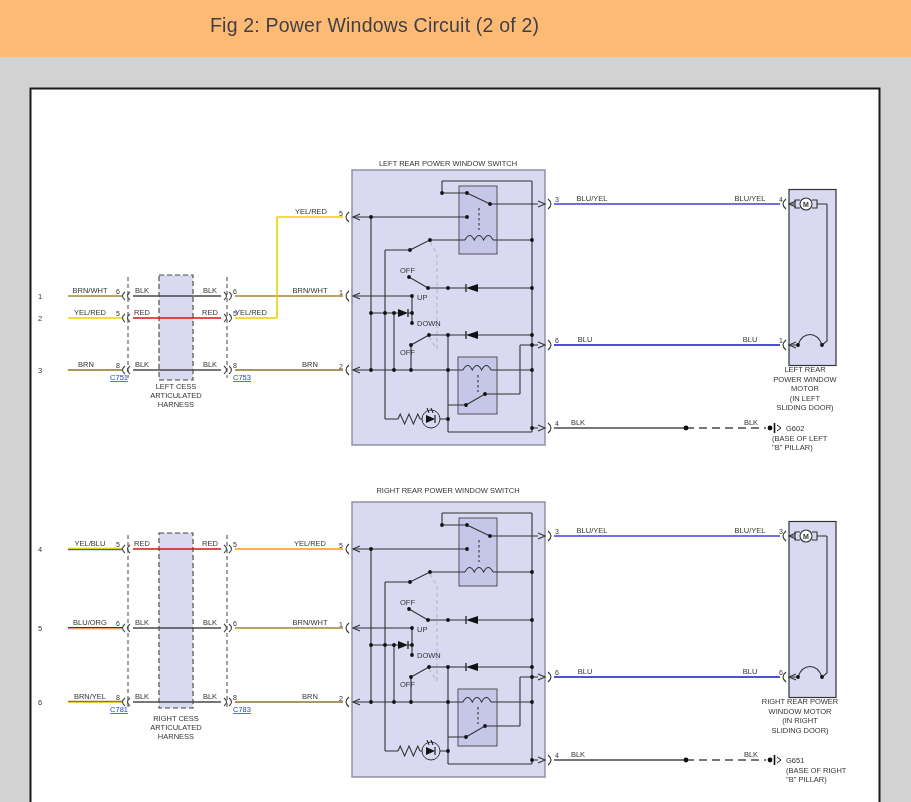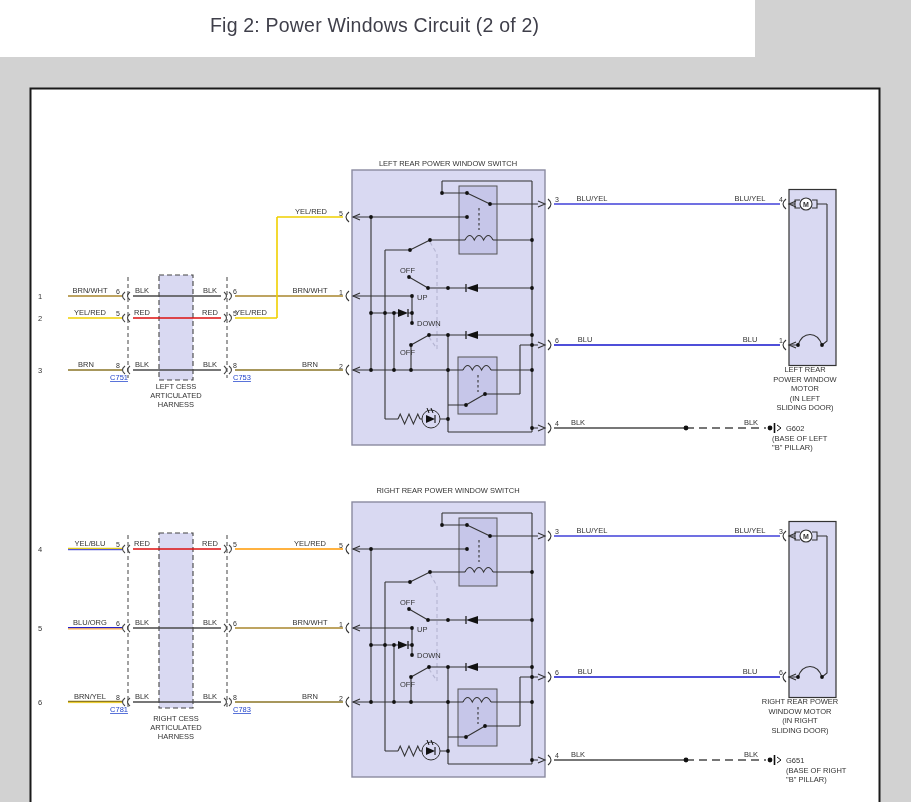--- a/index.html
+++ b/index.html
@@ -3,22 +3,22 @@
 <meta charset="utf-8">
 <style>
   html,body{margin:0;padding:0;}
   body{
     width:911px;height:802px;overflow:hidden;
     background:#d2d2d2;
     font-family:"Liberation Sans",sans-serif;
     position:relative;
   }
   #hdr{
-    position:absolute;left:0;top:0;width:755px;height:57px;
-    background:#ffffff;
+    position:absolute;left:0;top:0;width:911px;height:57px;
+    background:#fdba74;
   }
   #hdr .t{
     position:absolute;left:210px;top:14px;
     font-size:19.5px;color:#3f3f4a;letter-spacing:.2px;
   }
   #diagram{position:absolute;left:0;top:0;}
   svg text{
     font-family:"Liberation Sans",sans-serif;
     font-size:7.5px;fill:#333;
   }

